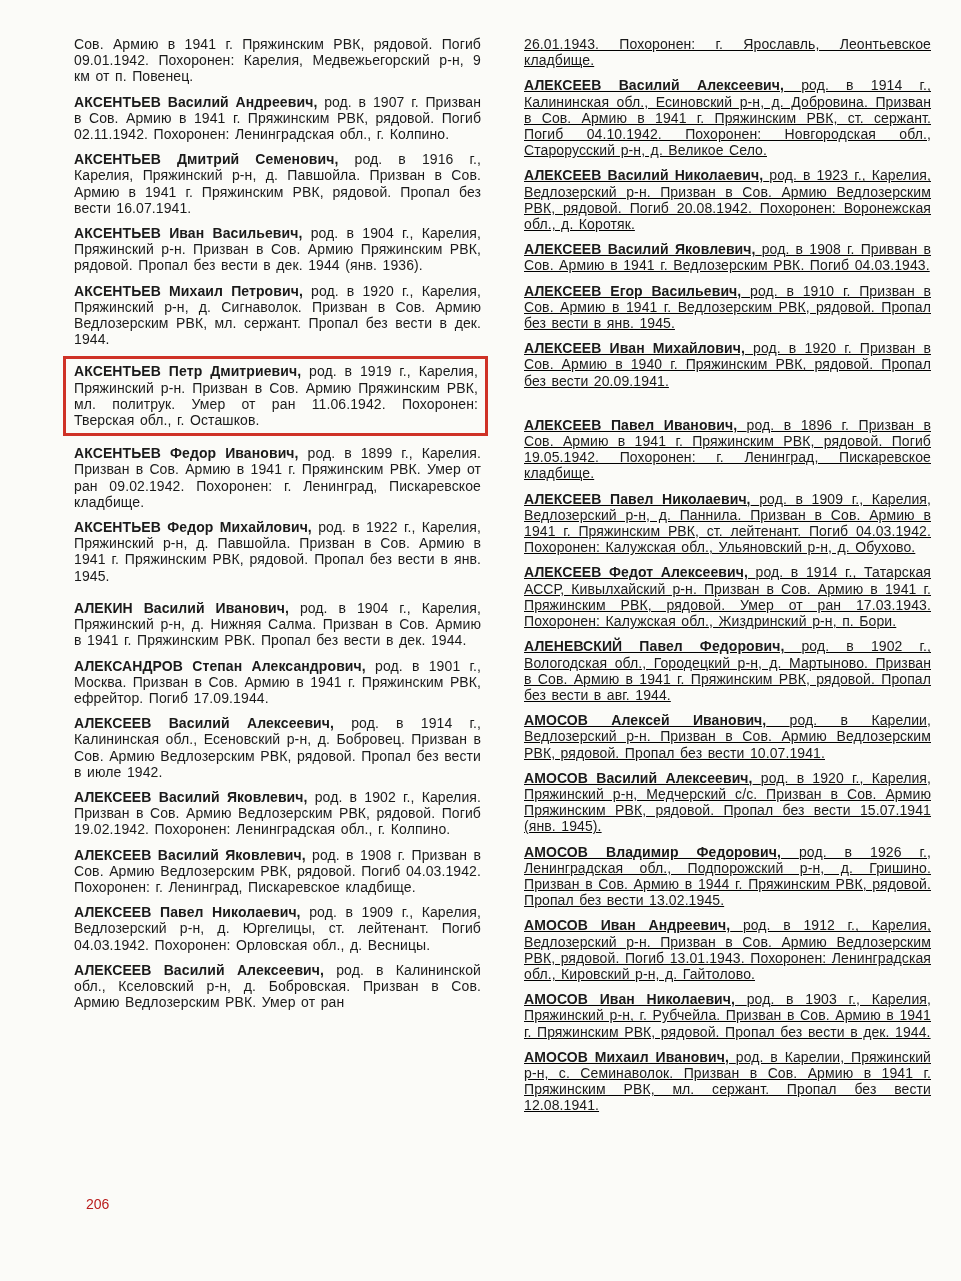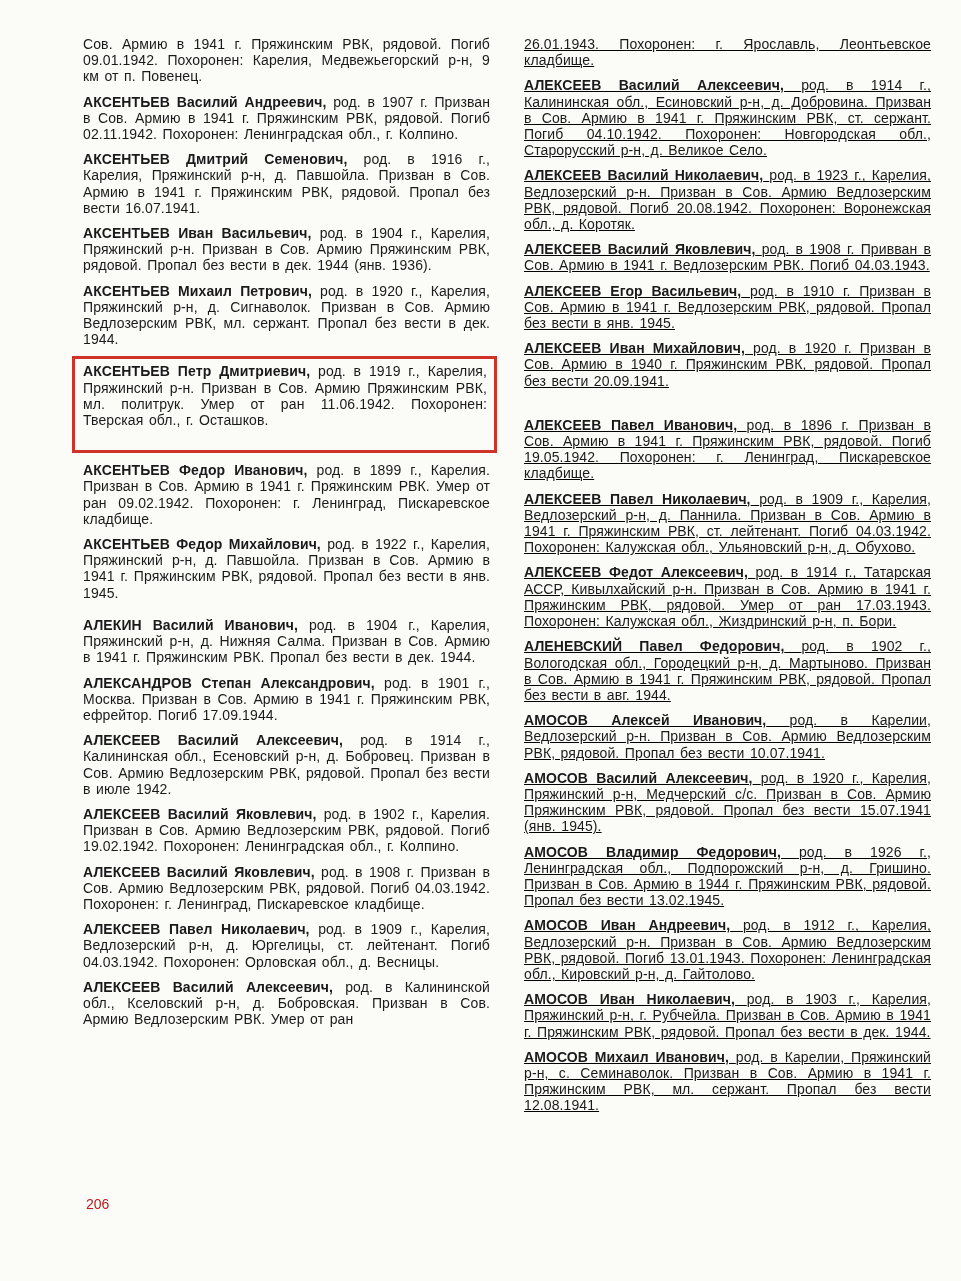--- a/index.html
+++ b/index.html
@@ -14,35 +14,35 @@
   .page {
     position: relative;
     width: 961px;
     height: 1281px;
   }
   .page-column {
     position: absolute;
     top: 36px;
     width: 407px;
   }
-  .col-left  { left: 83px; }
+  .col-left  { left: 74px; }
   .col-right { left: 524px; text-decoration: underline; }
   .entry {
     margin: 0 0 9px 0;
     font-size: 14px;
     line-height: 16.2px;
     text-align: justify;
     color: #1a1a1a;
     word-spacing: 1.5px;
     letter-spacing: 0.1px;
   }
   .entry-name { font-weight: 700; }
   .entry.highlighted {
     border: 3px solid #cf3227;
-    padding: 4px 7px 22px 8px;
+    padding: 4px 7px 5px 8px;
     margin-left: -11px;
     margin-right: -7px;
     margin-top: 2px;
     margin-bottom: 9px;
   }
   
   .col-left  .entry:nth-child(9) { margin-top: 16px; }
   .col-right .entry:nth-child(7) { margin-top: 28px; }
   .page-number {
     position: absolute;

